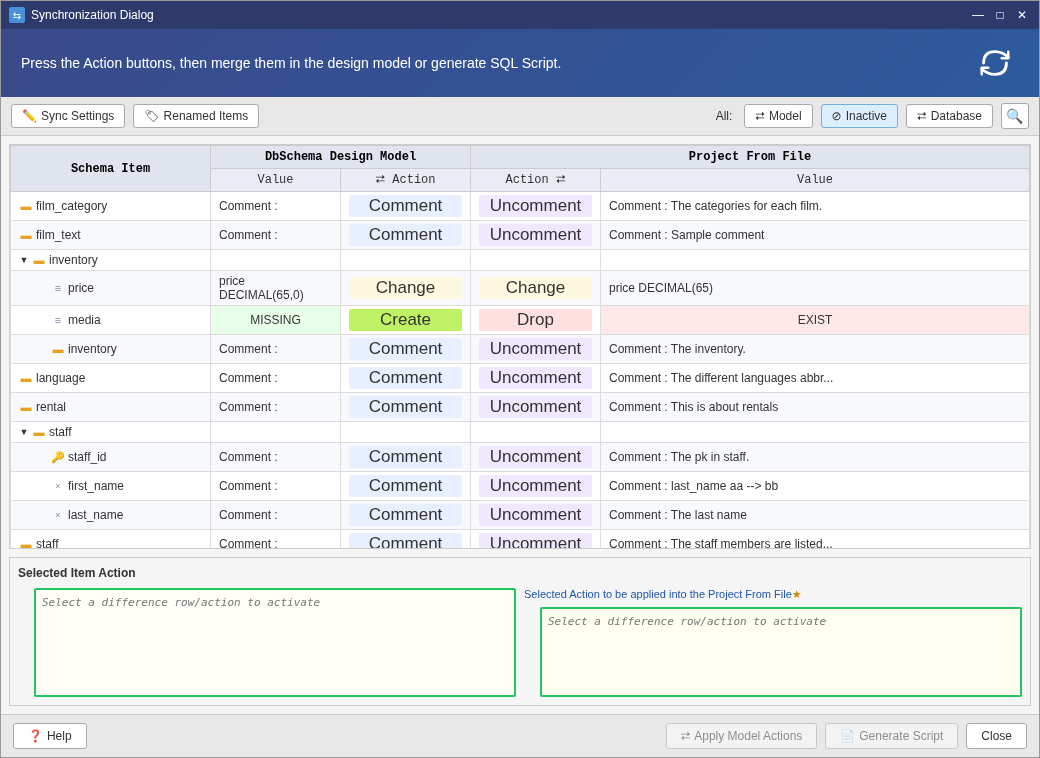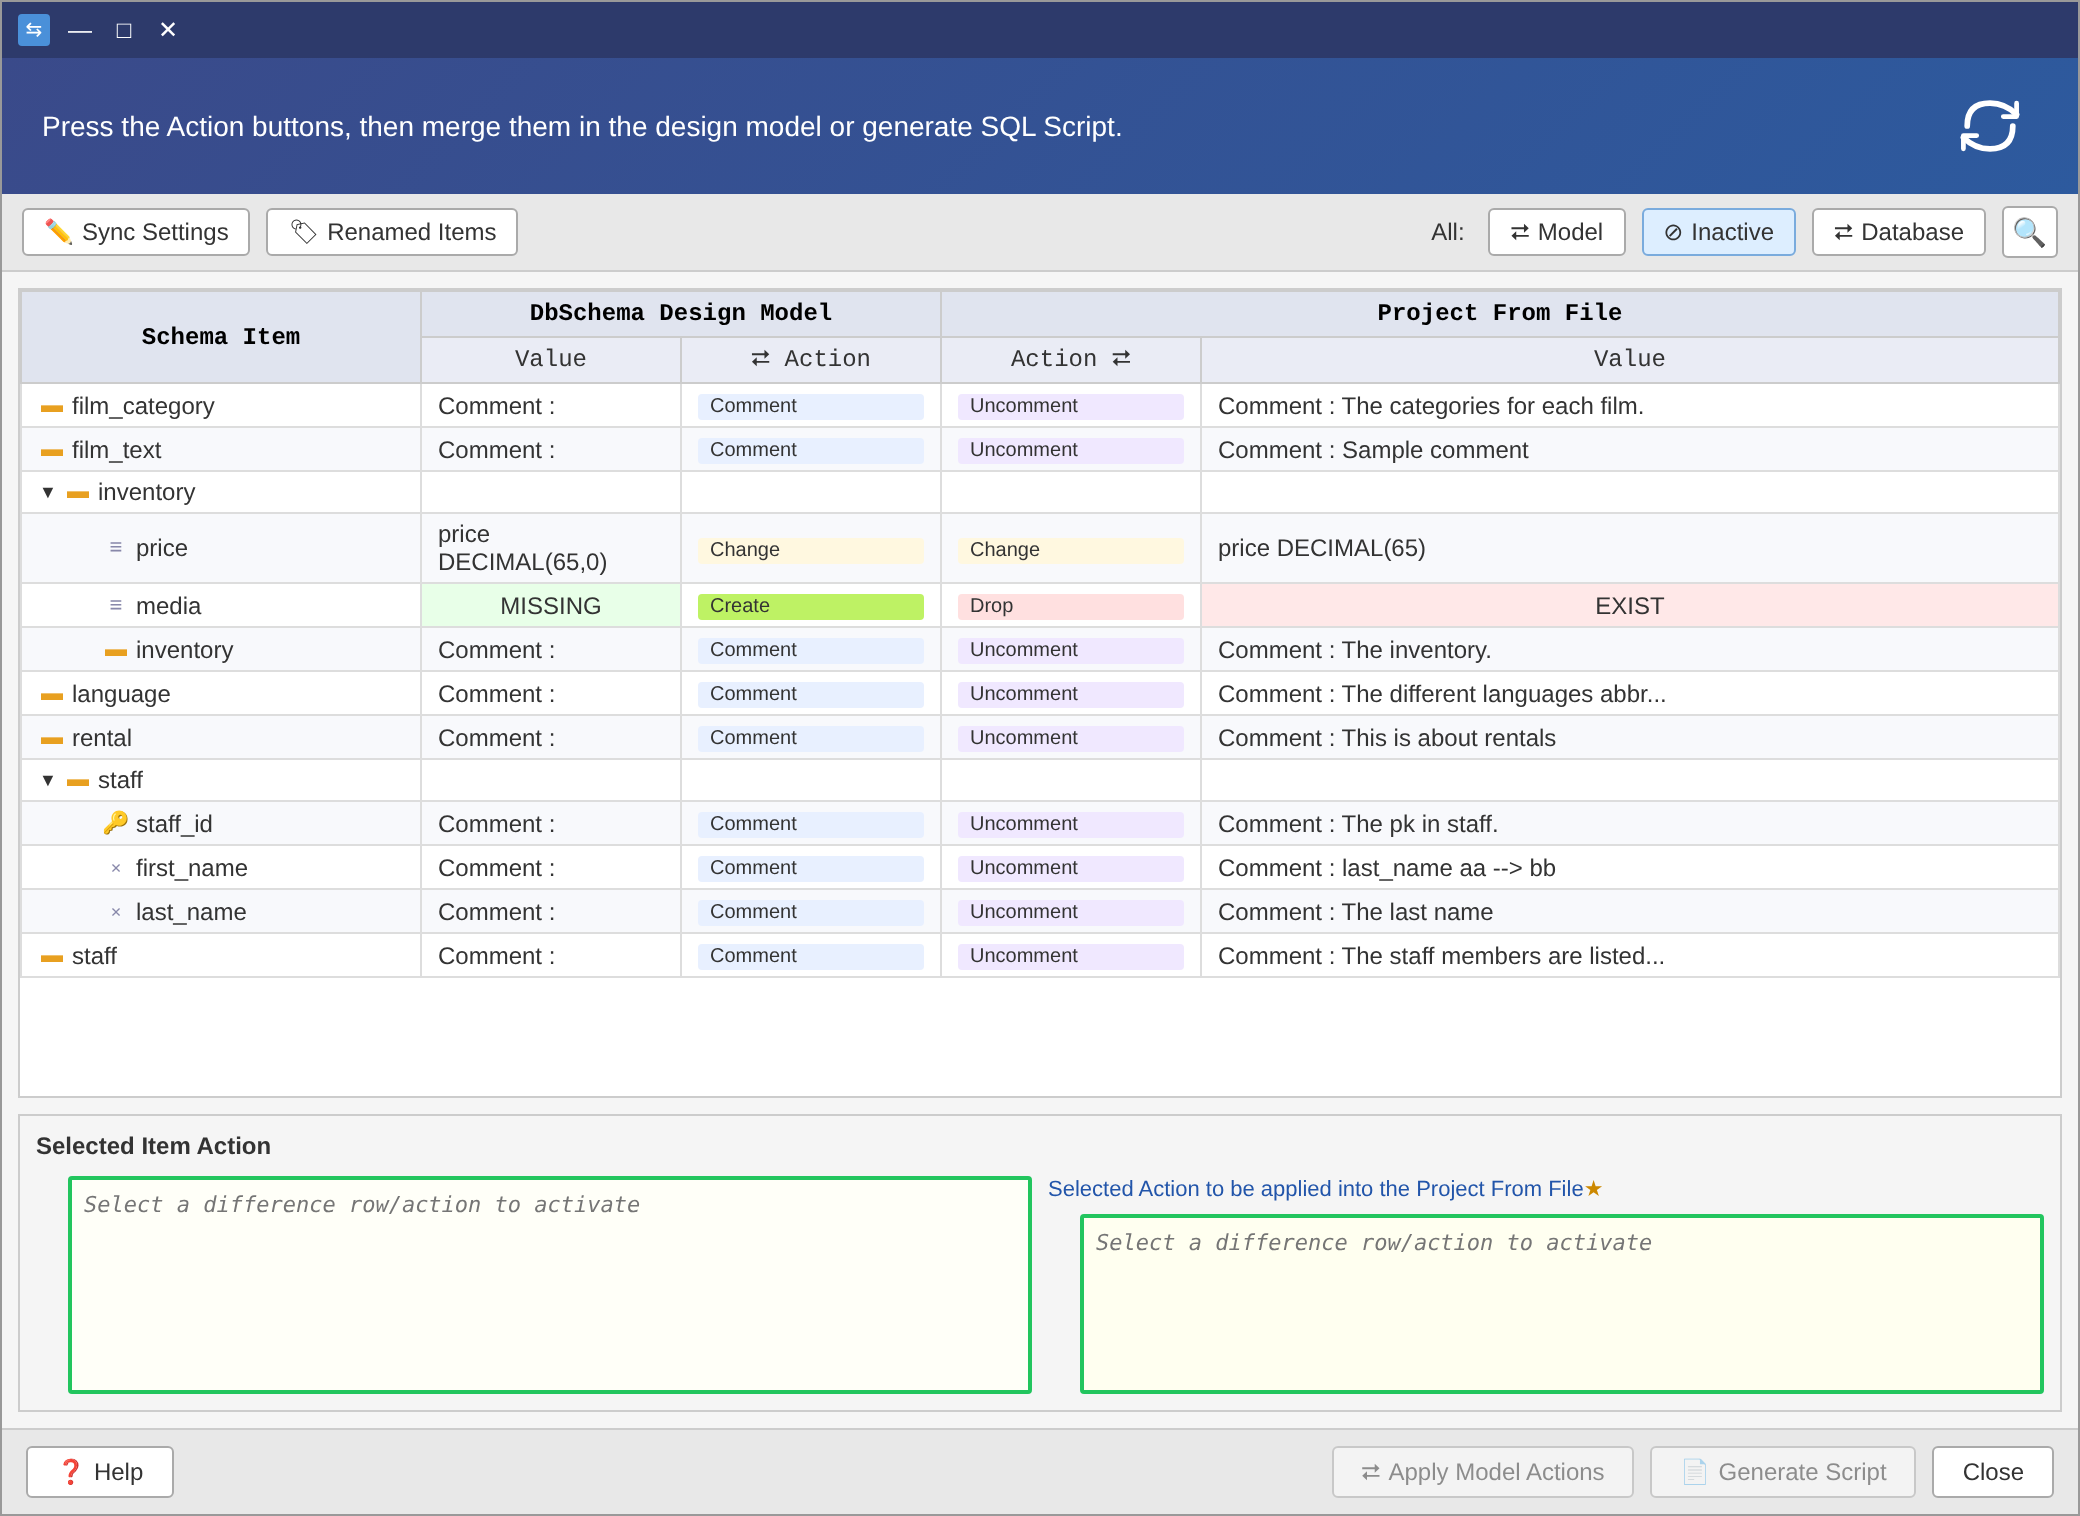--- a/index.html
+++ b/index.html
@@ -220,23 +220,23 @@
     .btn-comment { background: #e8f0ff; }
     .btn-create { background: #bef264; }
     .btn-change { background: #fff8e0; }
     .btn-drop { background: #ffe0e0; }
     .btn-uncomment { background: #f0e8ff; }
 
     .action-btn {
       display: inline-block;
       padding: 1px 6px;
       border-radius: 2px;
-      font-size: 10px;
+      font-size: 17px;
       cursor: pointer;
-      text-align: left;
+      text-align: center;
       width: 100%;
     }
 
     .missing-cell { background: #e8ffe8; color: #333; }
     .exist-cell { background: #ffe8e8; color: #333; }
 
     .bottom-panel {
       background: #f5f5f5;
       border: 1px solid #ccc;
       padding: 8px;
@@ -312,20 +312,21 @@
     .table-wrapper::-webkit-scrollbar-track { background: #f0f0f0; }
     .table-wrapper::-webkit-scrollbar-thumb { background: #bbb; border-radius: 6px; }
   </style>
 </head>
 <body>
 
 <div class="window">
 
   <div class="titlebar">
     <div class="titlebar-icon">⇆</div>
+    <span class="titlebar-title">Synchronization Dialog</span>
     <div class="titlebar-controls">
       <div class="titlebar-btn">―</div>
       <div class="titlebar-btn">□</div>
       <div class="titlebar-btn close">✕</div>
     </div>
   </div>
 
   <div class="header-banner">
     <span class="header-text">Press the Action buttons, then merge them in the design model or generate SQL Script.</span>
     <div class="header-icon">

